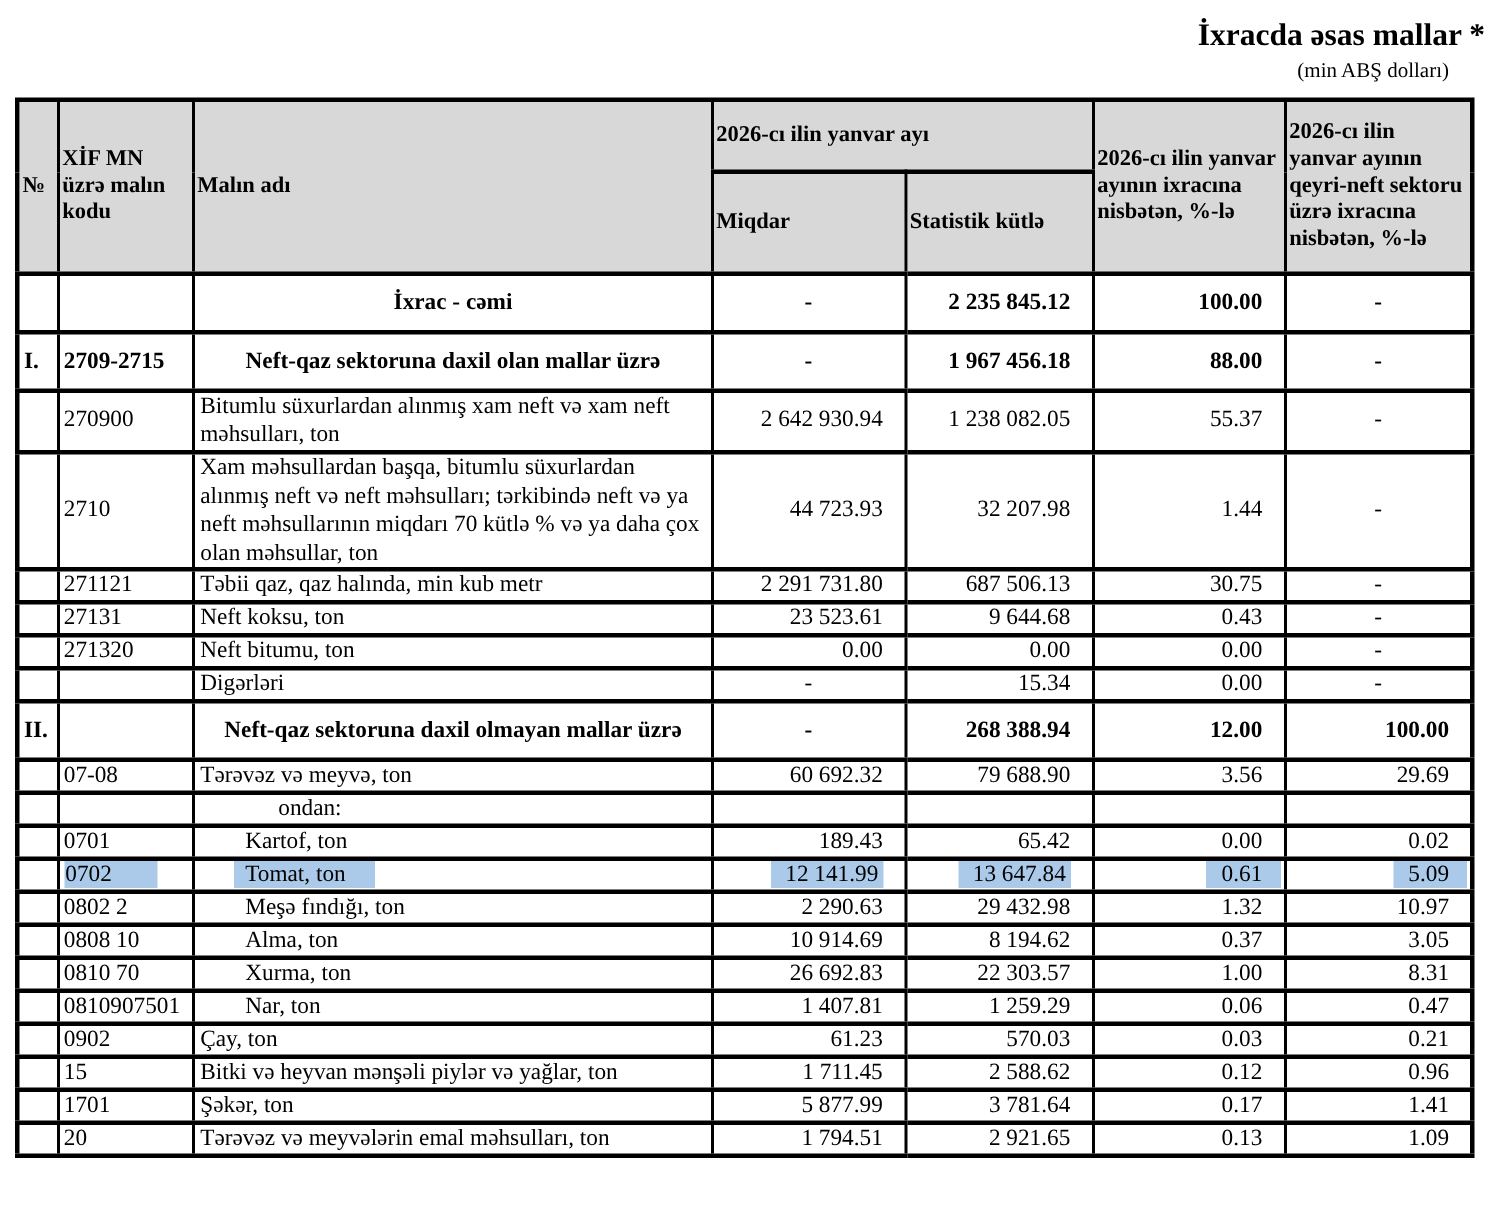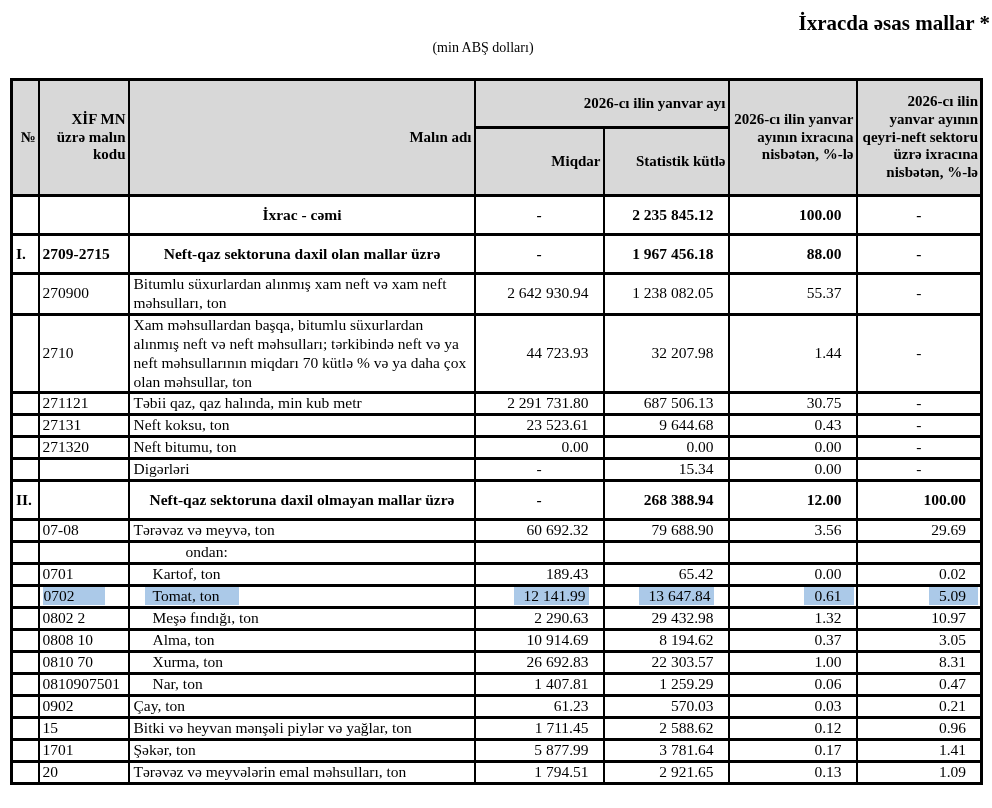--- a/index.html
+++ b/index.html
@@ -13,61 +13,61 @@
     overflow: hidden;
   }
   .title {
     text-align: right;
     font-weight: bold;
     font-size: 21px;
     margin: 11px 0 4px 0;
     width: 990px;
   }
   .unit-note {
-    text-align: center;
+    text-align: right;
     font-size: 14px;
     width: 966px;
-    margin-bottom: 22px;
+    margin-bottom: 9px;
   }
   table {
     border-collapse: collapse;
     table-layout: fixed;
     margin-left: 10px;
     width: 970px;
     border: 3px solid #000;
   }
   th, td {
     border: 2px solid #000;
     border-top-width: 3px;
     border-bottom-width: 3px;
     overflow: hidden;
   }
   th {
     background: #d8d8d8;
     font-size: 15px;
     font-weight: bold;
-    text-align: right;
+    text-align: left;
     vertical-align: middle;
     line-height: 1.18;
     padding: 2px;
   }
   thead tr.h-top { height: 48px; }
   thead tr.h-sub { height: 68px; }
   td {
     font-size: 15.5px;
     padding: 0 3px;
     height: 19px;
     vertical-align: middle;
     line-height: 1.22;
     background: #fff;
   }
   .c-num, .c-code { text-align: left; padding-left: 3px; white-space: nowrap; }
   .c-name { text-align: left; padding-left: 4px; }
   .c-name.center { text-align: center; margin-left: 32px; }
-  .c-name.ind1 { padding-left: 23px; }
+  .c-name.ind1 { padding-left: 34px; }
   .c-name.ind2 { padding-left: 56px; }
   .c-qty, .c-val, .c-pct1, .c-pct2 { text-align: right; padding-right: 14px; white-space: nowrap; }
   td.dash { text-align: center; padding-right: 3px; }
   tr.section td { font-weight: bold; height: 36px; }
   tr.section .c-name { text-align: center; }
   .hl { background: #abc9e8; text-align: center; }
   .hl-code { padding: 1px 30px 1px 1px; }
   .hl-name { padding: 1px 20px 1px 8px; margin-left: -8px; }
   .hl-qty, .hl-val { padding: 1px 3px 1px 10px; }
   .hl-pct1, .hl-pct2 { padding: 4px 12px 1px 10px; margin-right: -12px; }

